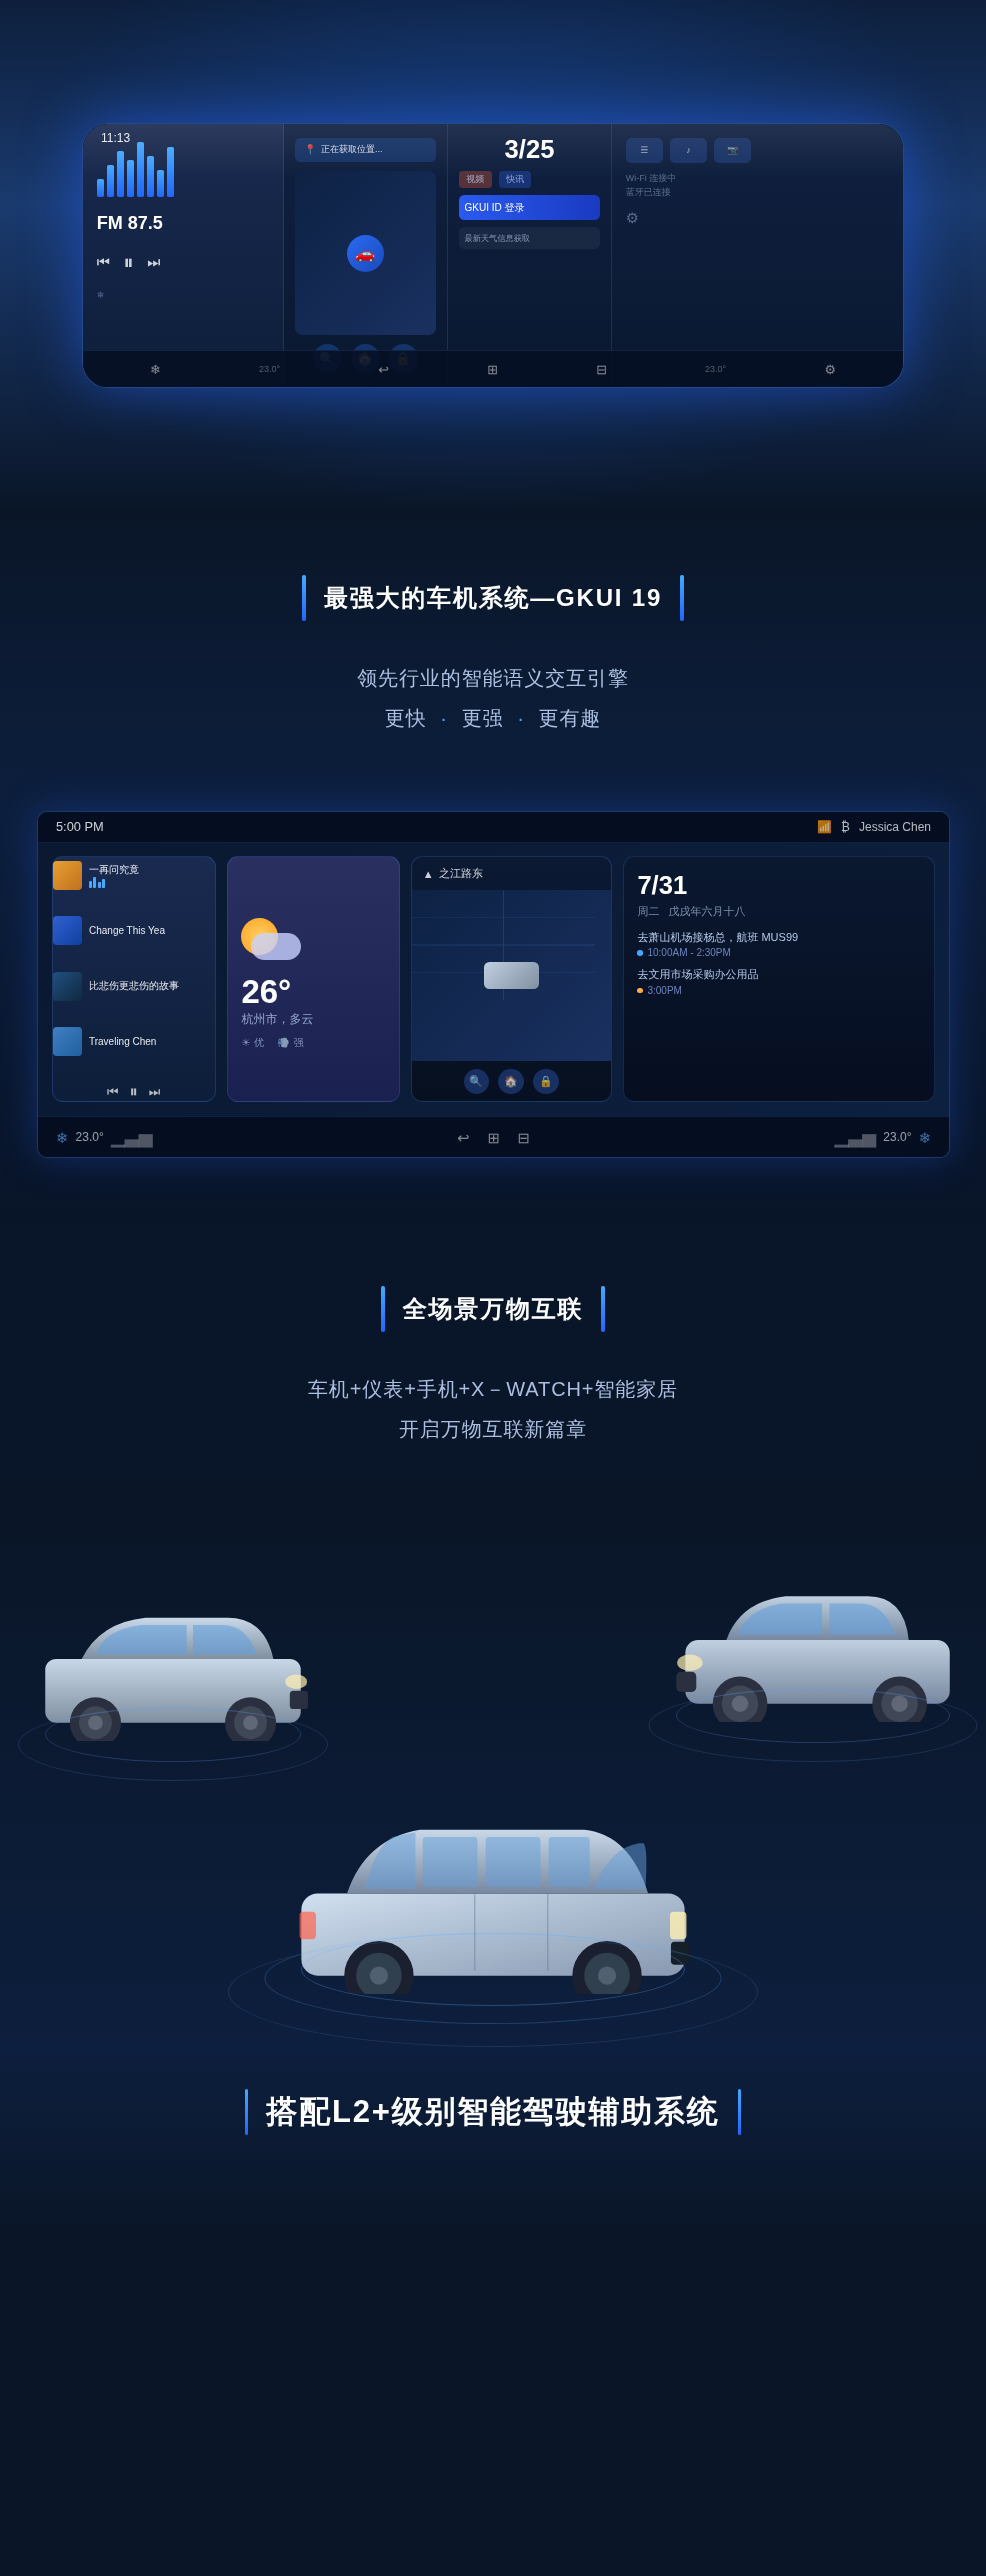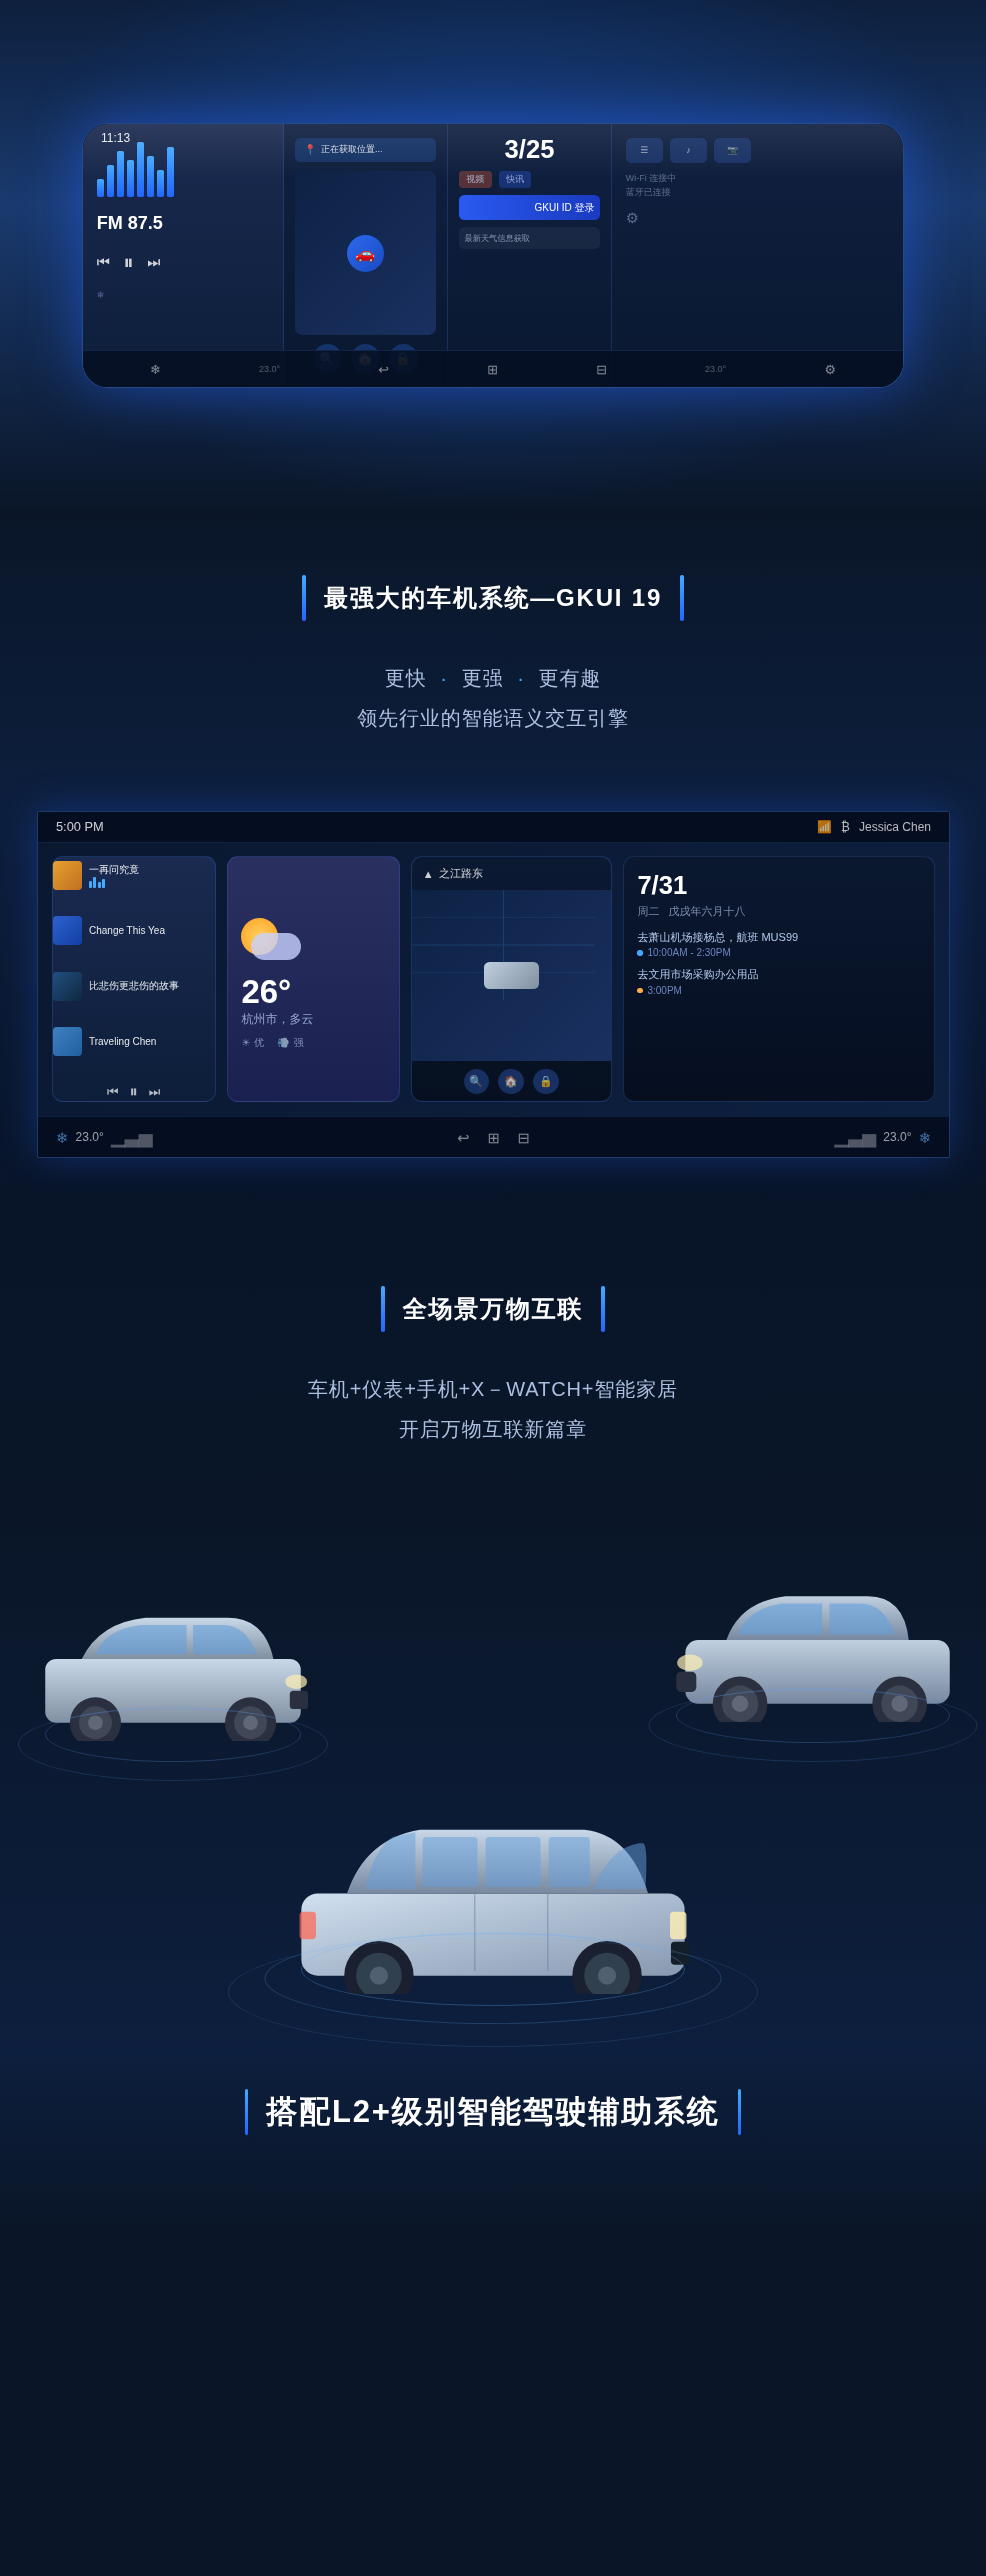--- a/index.html
+++ b/index.html
@@ -199,21 +199,21 @@
       color: rgba(200,220,255,0.7);
       font-size: 9px;
     }
 
     .center-login-btn {
       background: linear-gradient(90deg, #2a5af0, #1a3ac0);
       border-radius: 5.5px;
       padding: 5.5px;
       color: white;
       font-size: 10px;
-      text-align: right;
+      text-align: left;
     }
 
     .center-weather {
       background: rgba(255,255,255,0.05);
       border-radius: 5.5px;
       padding: 5.5px;
       color: rgba(200,220,255,0.6);
       font-size: 8.2px;
     }
 
@@ -310,21 +310,21 @@
     .section-full-ui {
       width: 986px;
       padding: 0 37px 55px;
       background: linear-gradient(180deg, #0d1f3e 0%, #081428 100%);
     }
 
     .full-ui-screen {
       width: 913px;
       margin: 0 auto;
       background: #0a1628;
-      border-radius: 2px;
+      border-radius: 10px;
       border: 0.9px solid rgba(80,140,255,0.3);
       overflow: hidden;
       box-shadow: 0 0 37px rgba(30,80,200,0.4);
     }
 
     .ui-top-bar {
       background: #050e20;
       padding: 7.3px 18px;
       display: flex;
       align-items: center;
@@ -751,28 +751,28 @@
   </div>
 </div>
 
 <div class="section-gkui-text">
   <div class="section-title">
     <div class="title-bar"></div>
     <div class="section-title-text">最强大的车机系统—GKUI 19</div>
     <div class="title-bar"></div>
   </div>
   <div class="section-desc">
+    <div>领先行业的智能语义交互引擎</div>
     <div>
       <span>更快</span>
       <span class="dot">·</span>
       <span>更强</span>
       <span class="dot">·</span>
       <span>更有趣</span>
     </div>
-    <div>领先行业的智能语义交互引擎</div>
   </div>
 </div>
 
 <div class="section-full-ui">
   <div class="full-ui-screen">
 
     <div class="ui-top-bar">
       <span class="ui-top-time">5:00 PM</span>
       <div class="ui-top-right">
         <span>📶</span>

